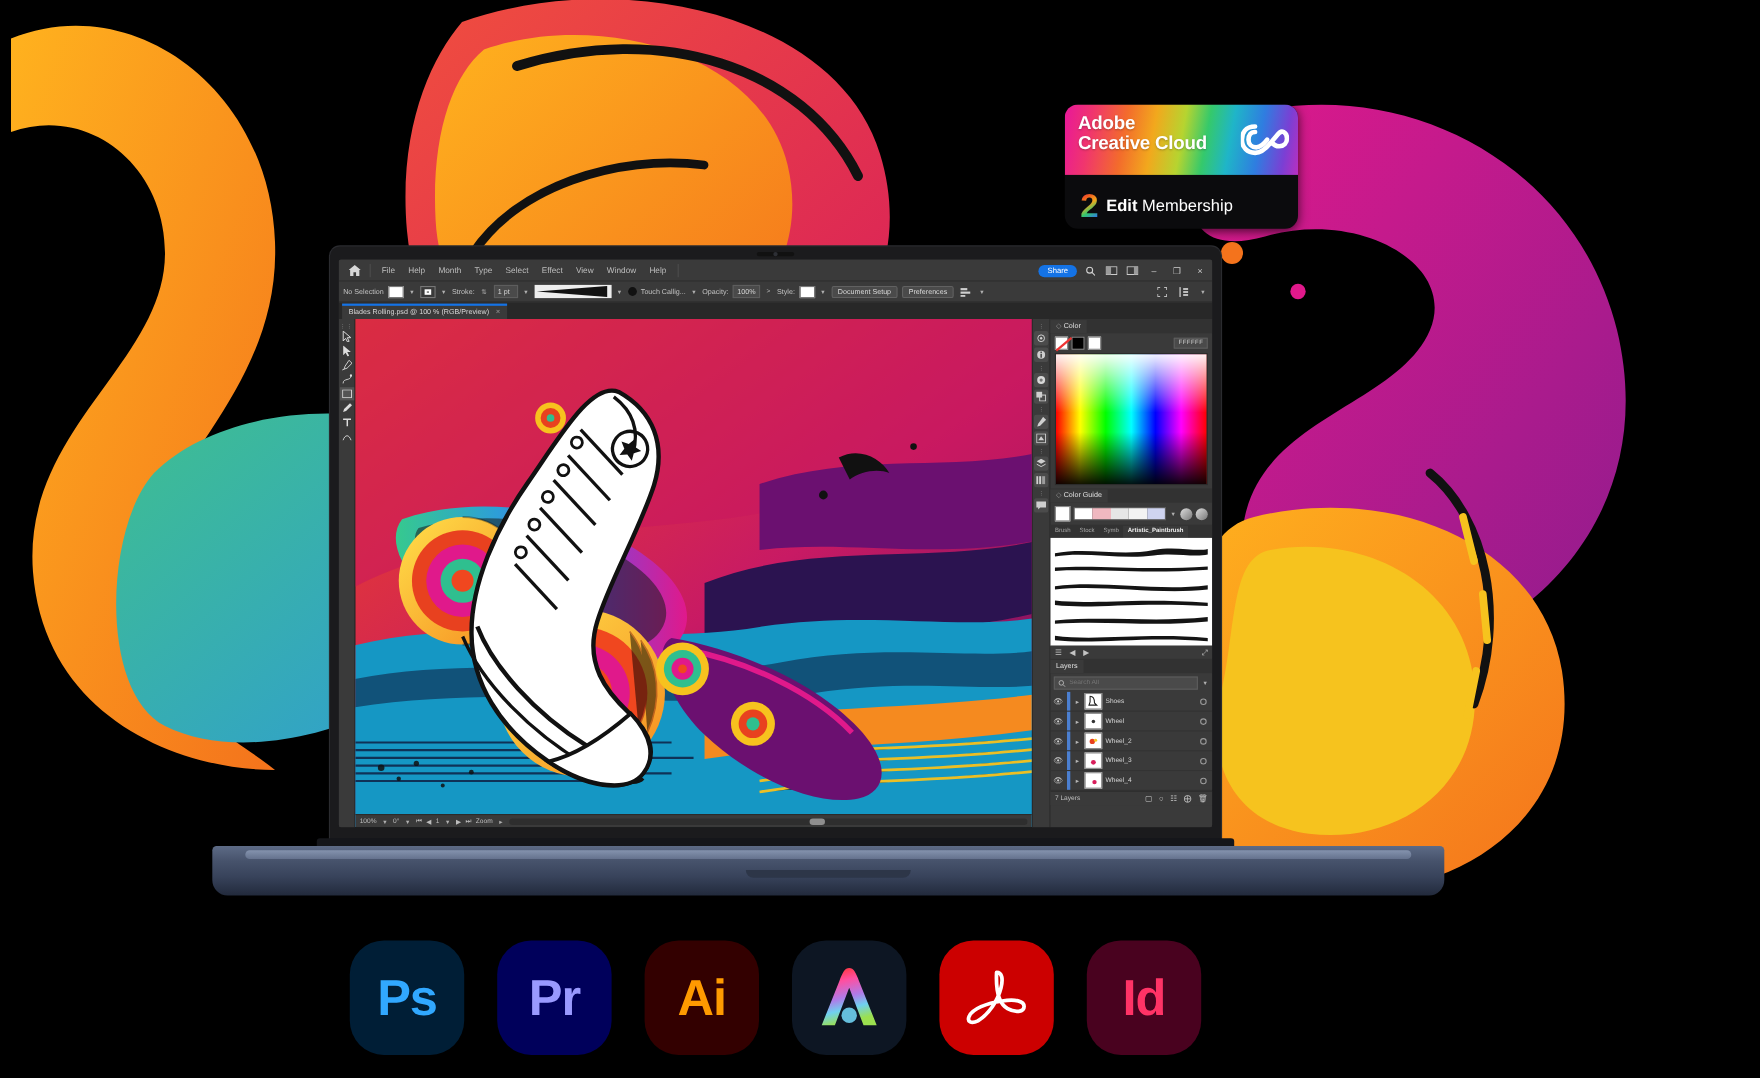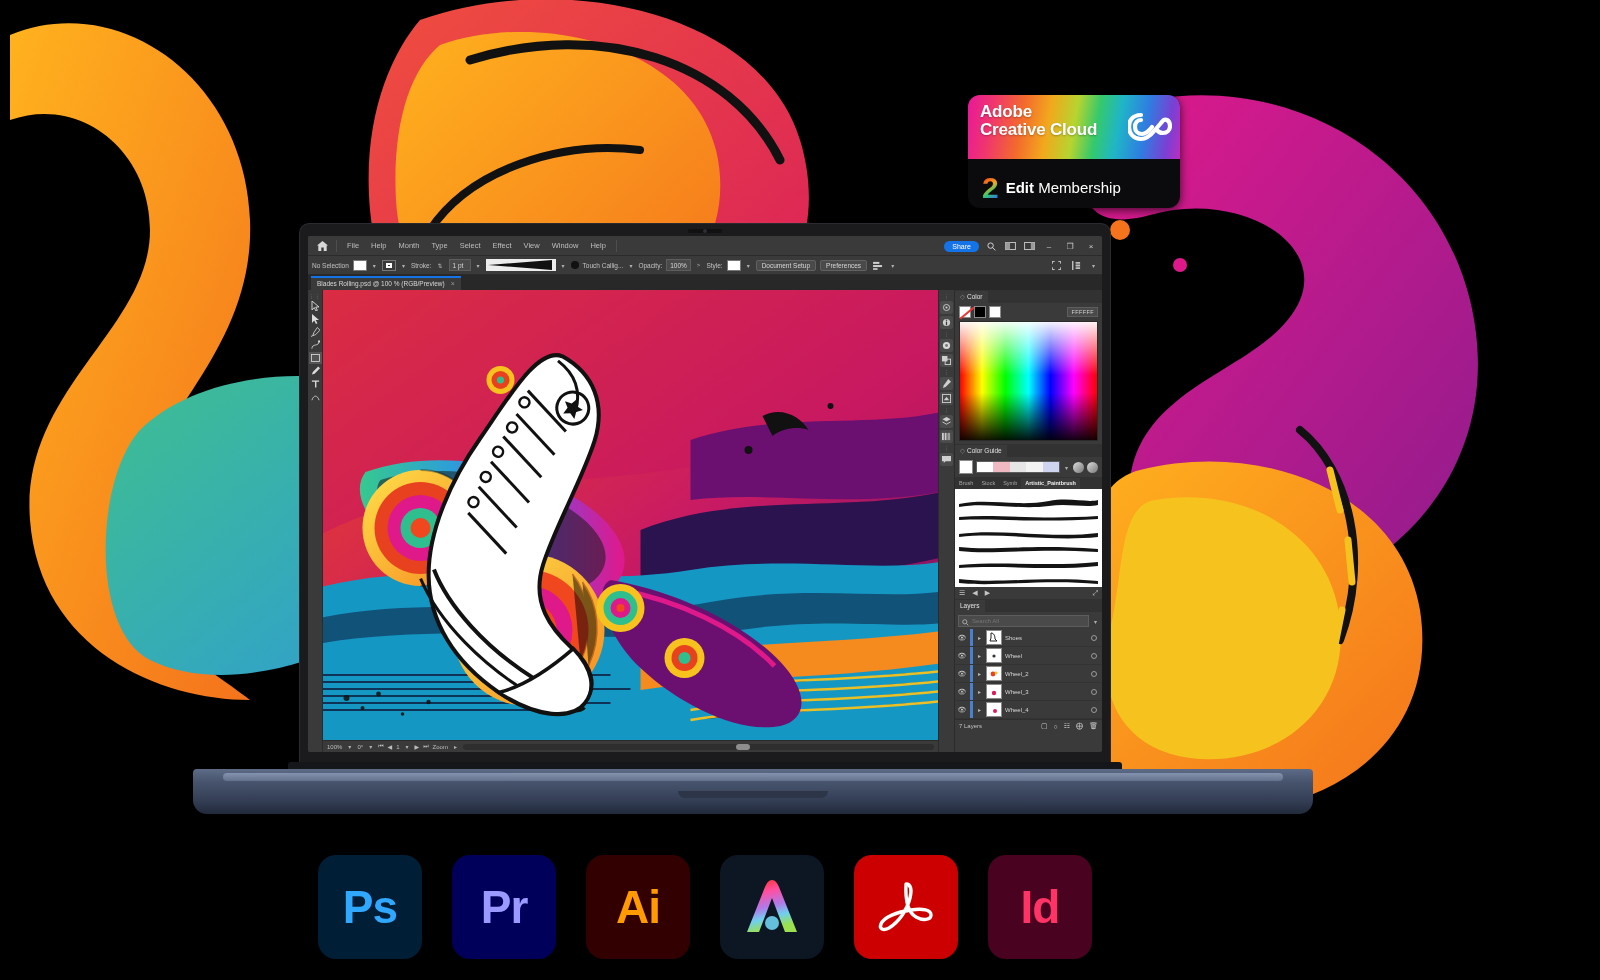--- a/index.html
+++ b/index.html
@@ -158,21 +158,21 @@
   .discl{ width:7px; color:#b5b5b5; font-size:6px; text-align:center; }
   .thumb{ width:16px; height:15px; background:#fff; border:1px solid #8a8a8a; display:flex; align-items:center; justify-content:center; }
   .layer-name{ color:#d5d5d5; font-size:6px; flex:1; }
   .circ{ width:6px; height:6px; border:1px solid #9a9a9a; border-radius:50%; margin-right:3px; }
   .layers-foot{ display:flex; align-items:center; height:13px; background:#3a3a3a; padding:0 4px; gap:6px; border-top:1px solid #2f2f2f; }
   .layers-foot .cnt{ color:#c2c2c2; font-size:6px; margin-right:auto; }
   .lf-ico{ color:#c9c9c9; font-size:7px; }
 
   
   .apps{ position:absolute; left:318px; top:855px; display:flex; gap:30px; }
-  .app-ico{ width:104px; height:104px; border-radius:18px; display:flex; align-items:center; justify-content:center; font-weight:700; font-size:46px; letter-spacing:-1px; }
+  .app-ico{ width:104px; height:104px; border-radius:31px; display:flex; align-items:center; justify-content:center; font-weight:700; font-size:46px; letter-spacing:-1px; }
 </style>
 </head>
 <body>
 
 <div class="stage">
 
   <div class="bg-art">
     <svg viewBox="0 0 1600 980" xmlns="http://www.w3.org/2000/svg">
       <defs>
         <linearGradient id="gO" x1="0" y1="0" x2="1" y2="1">

